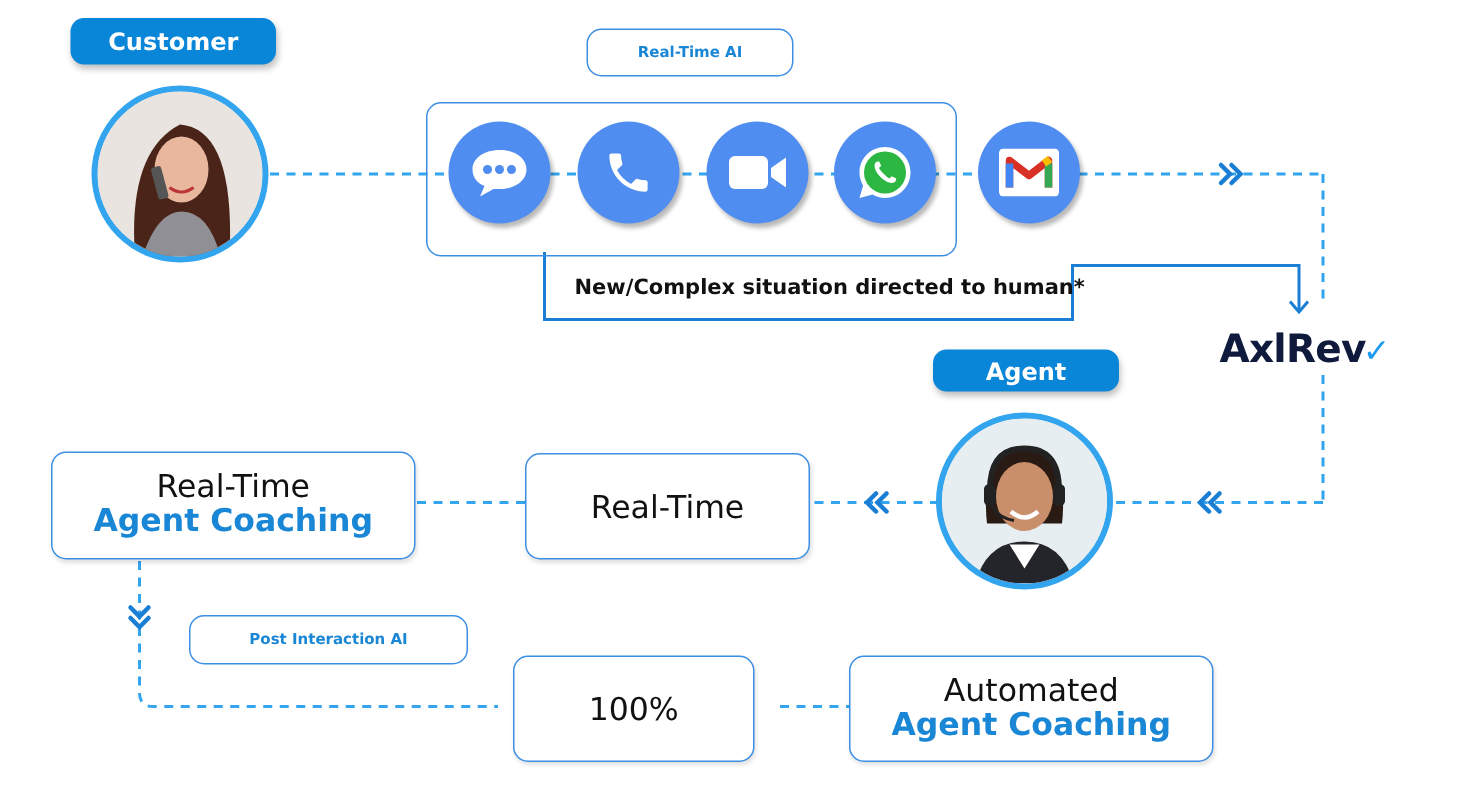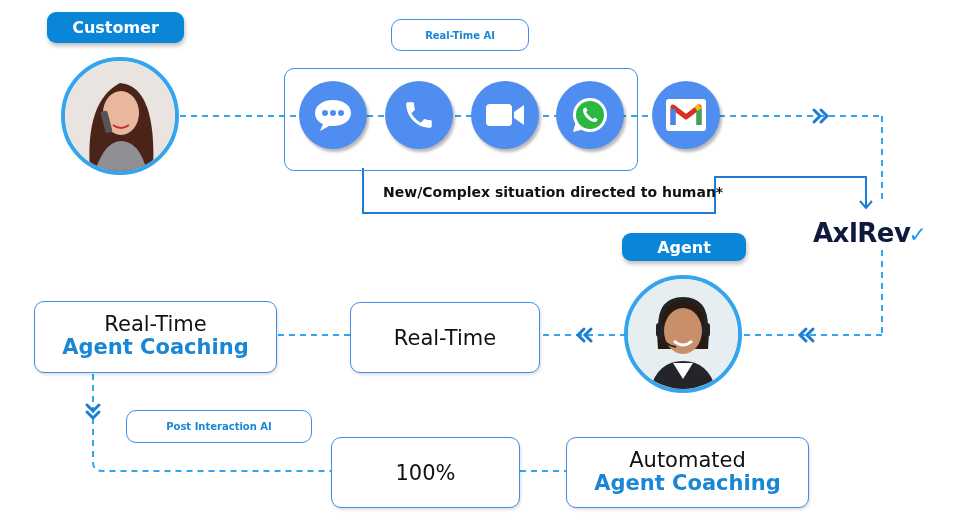--- a/index.html
+++ b/index.html
@@ -146,19 +146,19 @@
 <div class="card" style="left:34px;top:301px;width:243px;height:72px;">
   <div class="sub">Real-Time</div>
   <div class="main">Agent Coaching</div>
 </div>
 <div class="card" style="left:350px;top:302px;width:190px;height:71px;">
   <div class="sub">Real-Time</div>
 </div>
 
 <div class="pill-outline" style="left:126px;top:410px;width:184px;height:31px;">Post Interaction AI</div>
 
-<div class="card" style="left:331px;top:437px;width:189px;height:71px;">
+<div class="card" style="left:342px;top:437px;width:161px;height:71px;">
   <div class="sub">100%</div>
 </div>
 <div class="card" style="left:566px;top:437px;width:243px;height:71px;">
   <div class="sub">Automated</div>
   <div class="main">Agent Coaching</div>
 </div>
 
 </body></html>

